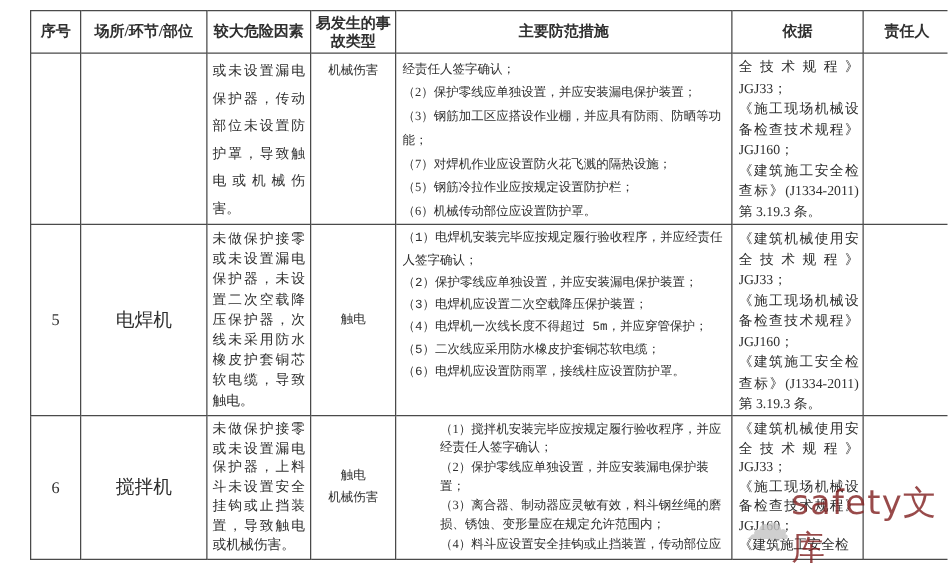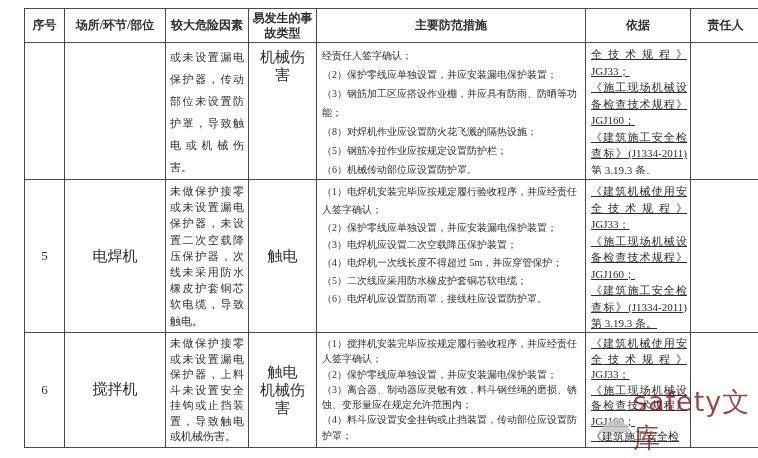--- a/index.html
+++ b/index.html
@@ -22,34 +22,34 @@
   .cellbox{overflow:hidden;}
   tr.r1 .cellbox{height:128px;} tr.r2 .cellbox{height:146px;} tr.r3 .cellbox{height:107px;}
 
   td.c-seq .cellbox,td.c-loc .cellbox,td.c-acc .cellbox{
     display:flex;flex-direction:column;justify-content:center;align-items:center;text-align:center;
   }
   tr.cont td.c-acc .cellbox,tr.cont td.c-seq .cellbox,tr.cont td.c-loc .cellbox{
     justify-content:flex-start;padding-top:2px;
   }
   td.c-seq{font-size:13px;} td.c-loc{font-size:15px;}
-  td.c-acc{font-size:15px;line-height:18px;}
+  td.c-acc{font-size:10px;line-height:18px;}
 
   td.c-haz .cellbox{font-size:11px;text-align:justify;text-align-last:left;}
   tr.r1 td.c-haz .cellbox{line-height:22px;}
   tr.r2 td.c-haz .cellbox{line-height:16.2px;}
   tr.r3 td.c-haz .cellbox{line-height:15.5px;}
 
   td.c-mea{padding-left:5px;padding-right:3px;}
   td.c-mea .cellbox{font-size:10px;}
   tr.r1 td.c-mea .cellbox{line-height:19px;}
-  tr.r2 td.c-mea .cellbox{line-height:17.8px;}
-  tr.r3 td.c-mea .cellbox{line-height:15.3px;}
-
-  td.c-bas{padding-left:5px;padding-right:3px;text-decoration:underline;}
+  tr.r2 td.c-mea .cellbox{line-height:17.8px;font-family:Liberation Mono, monospace;}
+  tr.r3 td.c-mea .cellbox{line-height:15.3px;margin-left:30px;}
+
+  td.c-bas{padding-left:5px;padding-right:3px;}
   td.c-bas .cellbox{font-size:11px;text-align:justify;text-align-last:left;}
   tr.r1 td.c-bas .cellbox{line-height:16.5px;}
   tr.r2 td.c-bas .cellbox{line-height:16.5px;}
   tr.r3 td.c-bas .cellbox{line-height:15.5px;}
 
   .para{margin:0;}
 
   .watermark{
     position:absolute;left:596px;top:398px;height:44px;
     display:flex;align-items:center;opacity:0.8;pointer-events:none;
@@ -100,21 +100,21 @@
             <div class="cellbox">或未设置漏电保护器，传动部位未设置防护罩，导致触电或机械伤害。</div>
           </td>
           <td class="c-acc">
             <div class="cellbox">机械伤害</div>
           </td>
           <td class="c-mea">
             <div class="cellbox">
               <div class="para">经责任人签字确认；</div>
               <div class="para">（2）保护零线应单独设置，并应安装漏电保护装置；</div>
               <div class="para">（3）钢筋加工区应搭设作业棚，并应具有防雨、防晒等功能；</div>
-              <div class="para">（8）对焊机作业应设置防火花飞溅的隔热设施；</div>
+              <div class="para">（7）对焊机作业应设置防火花飞溅的隔热设施；</div>
               <div class="para">（5）钢筋冷拉作业应按规定设置防护栏；</div>
               <div class="para">（6）机械传动部位应设置防护罩。</div>
             </div>
           </td>
           <td class="c-bas">
             <div class="cellbox">
               <div class="para">全技术规程》JGJ33；</div>
               <div class="para">《施工现场机械设备检查技术规程》JGJ160；</div>
               <div class="para">《建筑施工安全检查标》(J1334-2011)第 3.19.3 条。</div>
             </div>

